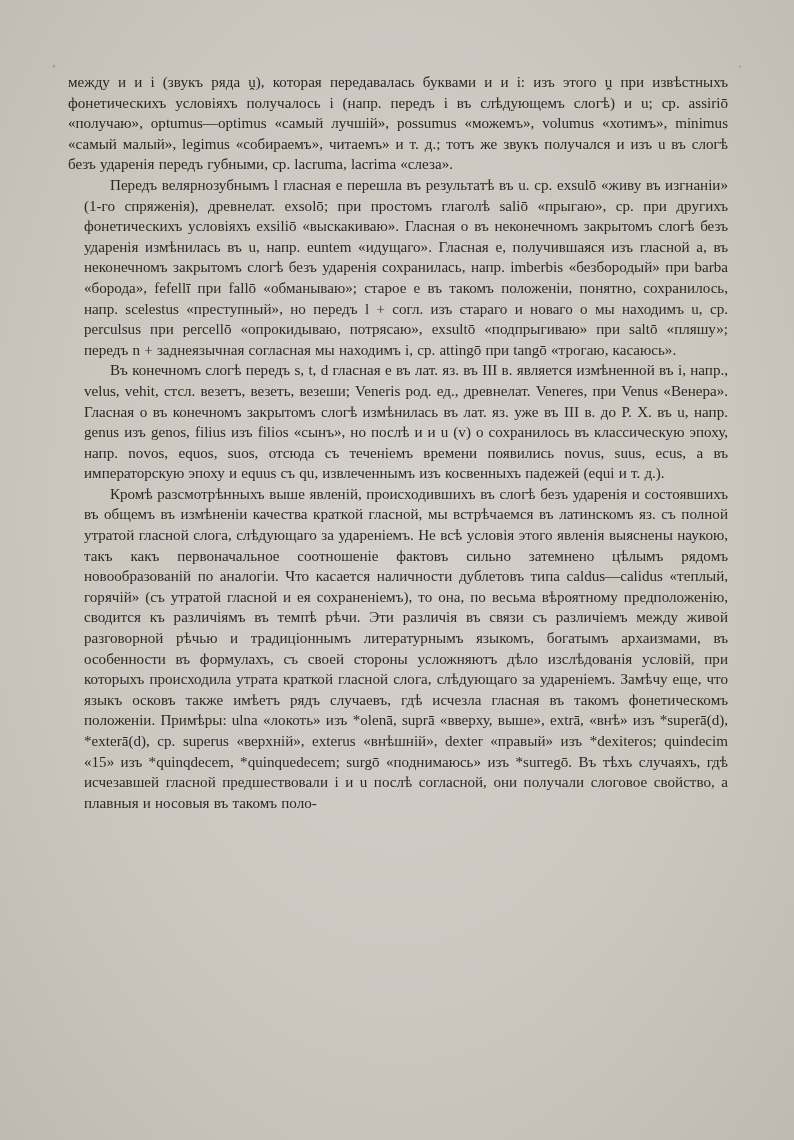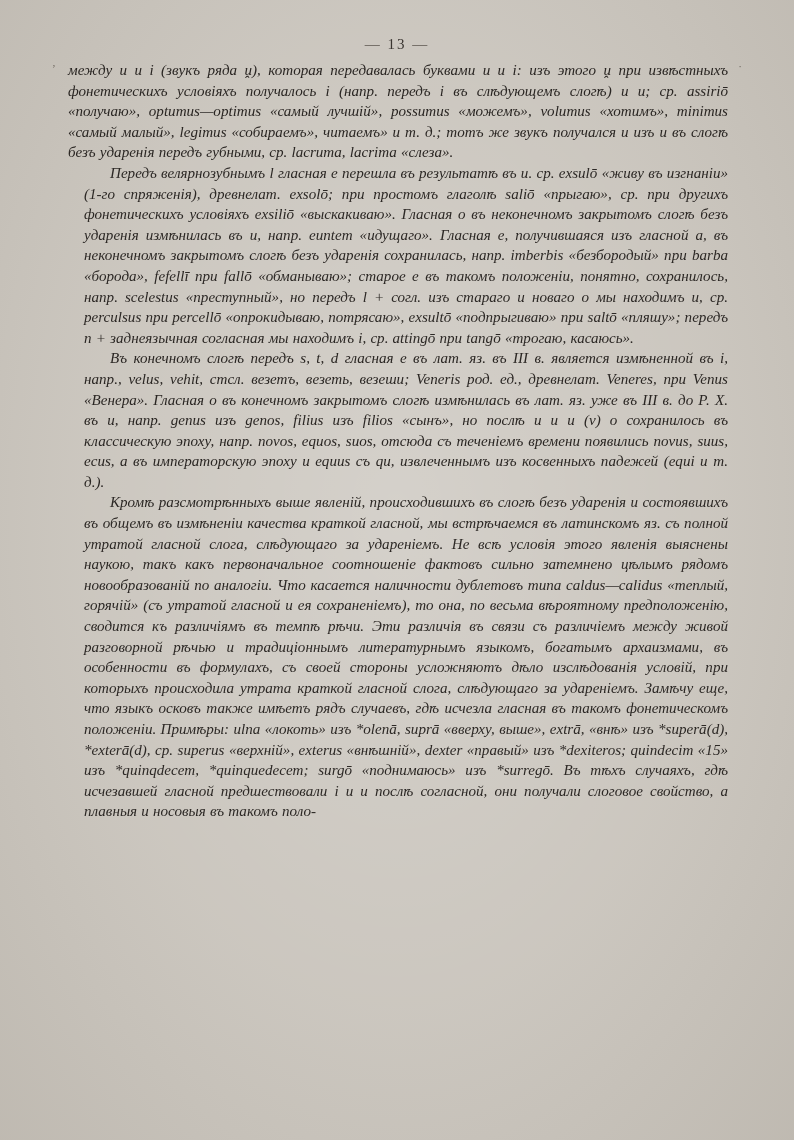--- a/index.html
+++ b/index.html
@@ -48,23 +48,22 @@
   .mark-right {
     position: absolute;
     right: 52px;
     top: 60px;
     font-size: 11px;
     color: #6b645c;
   }
   .body {
     position: absolute;
     left: 68px;
-    top: 60px;
+    top: 72px;
     width: 660px;
-    font-style: italic;
   }
   p {
     margin: 0 0 0 0;
     font-size: 15.1px;
     line-height: 20.6px;
     text-align: justify;
     text-justify: inter-word;
     color: #2b2724;
     word-spacing: 0.4px;
   }
@@ -77,25 +76,20 @@
   .body p:nth-child(even) { color: #2c2825; }
 </style>
 </head>
 <body>
 
 <div class="page">
 
   <div class="mark-left">ʼ</div>
   <div class="mark-right">·</div>
 
-  <div class="page-number">
-    <span class="dash">—</span>
-    <span>13</span>
-    <span class="dash">—</span>
-  </div>
 
   <div class="body">
     <p>между и и i (звукъ ряда ṷ), которая передавалась буквами и и i: изъ этого ṷ при извѣстныхъ фонетическихъ условіяхъ получалось i (напр. передъ i въ слѣдующемъ слогѣ) и u; ср. assiriō «получаю», optumus—optimus «самый лучшій», possumus «можемъ», volumus «хотимъ», minimus «самый малый», legimus «собираемъ», читаемъ» и т. д.; тотъ же звукъ получался и изъ u въ слогѣ безъ ударенія передъ губными, ср. lacruma, lacrima «слеза».</p>
     <p class="indent">Передъ велярнозубнымъ l гласная e перешла въ результатѣ въ u. ср. exsulō «живу въ изгнаніи» (1-го спряженія), древнелат. exsolō; при простомъ глаголѣ saliō «прыгаю», ср. при другихъ фонетическихъ условіяхъ exsiliō «выскакиваю». Гласная o въ неконечномъ закрытомъ слогѣ безъ ударенія измѣнилась въ u, напр. euntem «идущаго». Гласная e, получившаяся изъ гласной a, въ неконечномъ закрытомъ слогѣ безъ ударенія сохранилась, напр. imberbis «безбородый» при barba «борода», fefellī при fallō «обманываю»; старое e въ такомъ положеніи, понятно, сохранилось, напр. scelestus «преступный», но передъ l + согл. изъ стараго и новаго о мы находимъ u, ср. perculsus при percellō «опрокидываю, потрясаю», exsultō «подпрыгиваю» при saltō «пляшу»; передъ n + заднеязычная согласная мы находимъ i, ср. attingō при tangō «трогаю, касаюсь».</p>
     <p class="indent">Въ конечномъ слогѣ передъ s, t, d гласная e въ лат. яз. въ III в. является измѣненной въ i, напр., velus, vehit, стсл. везетъ, везеть, везеши; Veneris род. ед., древнелат. Veneres, при Venus «Венера». Гласная o въ конечномъ закрытомъ слогѣ измѣнилась въ лат. яз. уже въ III в. до Р. X. въ u, напр. genus изъ genos, filius изъ filios «сынъ», но послѣ и и u (v) o сохранилось въ классическую эпоху, напр. novos, equos, suos, отсюда съ теченіемъ времени появились novus, suus, ecus, а въ императорскую эпоху и equus съ qu, извлеченнымъ изъ косвенныхъ падежей (equi и т. д.).</p>
     <p class="indent">Кромѣ разсмотрѣнныхъ выше явленій, происходившихъ въ слогѣ безъ ударенія и состоявшихъ въ общемъ въ измѣненіи качества краткой гласной, мы встрѣчаемся въ латинскомъ яз. съ полной утратой гласной слога, слѣдующаго за удареніемъ. Не всѣ условія этого явленія выяснены наукою, такъ какъ первоначальное соотношеніе фактовъ сильно затемнено цѣлымъ рядомъ новообразованій по аналогіи. Что касается наличности дублетовъ типа caldus—calidus «теплый, горячій» (съ утратой гласной и ея сохраненіемъ), то она, по весьма вѣроятному предположенію, сводится къ различіямъ въ темпѣ рѣчи. Эти различія въ связи съ различіемъ между живой разговорной рѣчью и традиціоннымъ литературнымъ языкомъ, богатымъ архаизмами, въ особенности въ формулахъ, съ своей стороны усложняютъ дѣло изслѣдованія условій, при которыхъ происходила утрата краткой гласной слога, слѣдующаго за удареніемъ. Замѣчу еще, что языкъ осковъ также имѣетъ рядъ случаевъ, гдѣ исчезла гласная въ такомъ фонетическомъ положеніи. Примѣры: ulna «локоть» изъ *olenā, suprā «вверху, выше», extrā, «внѣ» изъ *superā(d), *exterā(d), ср. superus «верхній», exterus «внѣшній», dexter «правый» изъ *dexiteros; quindecim «15» изъ *quinqdecem, *quinquedecem; surgō «поднимаюсь» изъ *surregō. Въ тѣхъ случаяхъ, гдѣ исчезавшей гласной предшествовали i и u послѣ согласной, они получали слоговое свойство, а плавныя и носовыя въ такомъ поло-</p>
   </div>
 
 </div>
 

